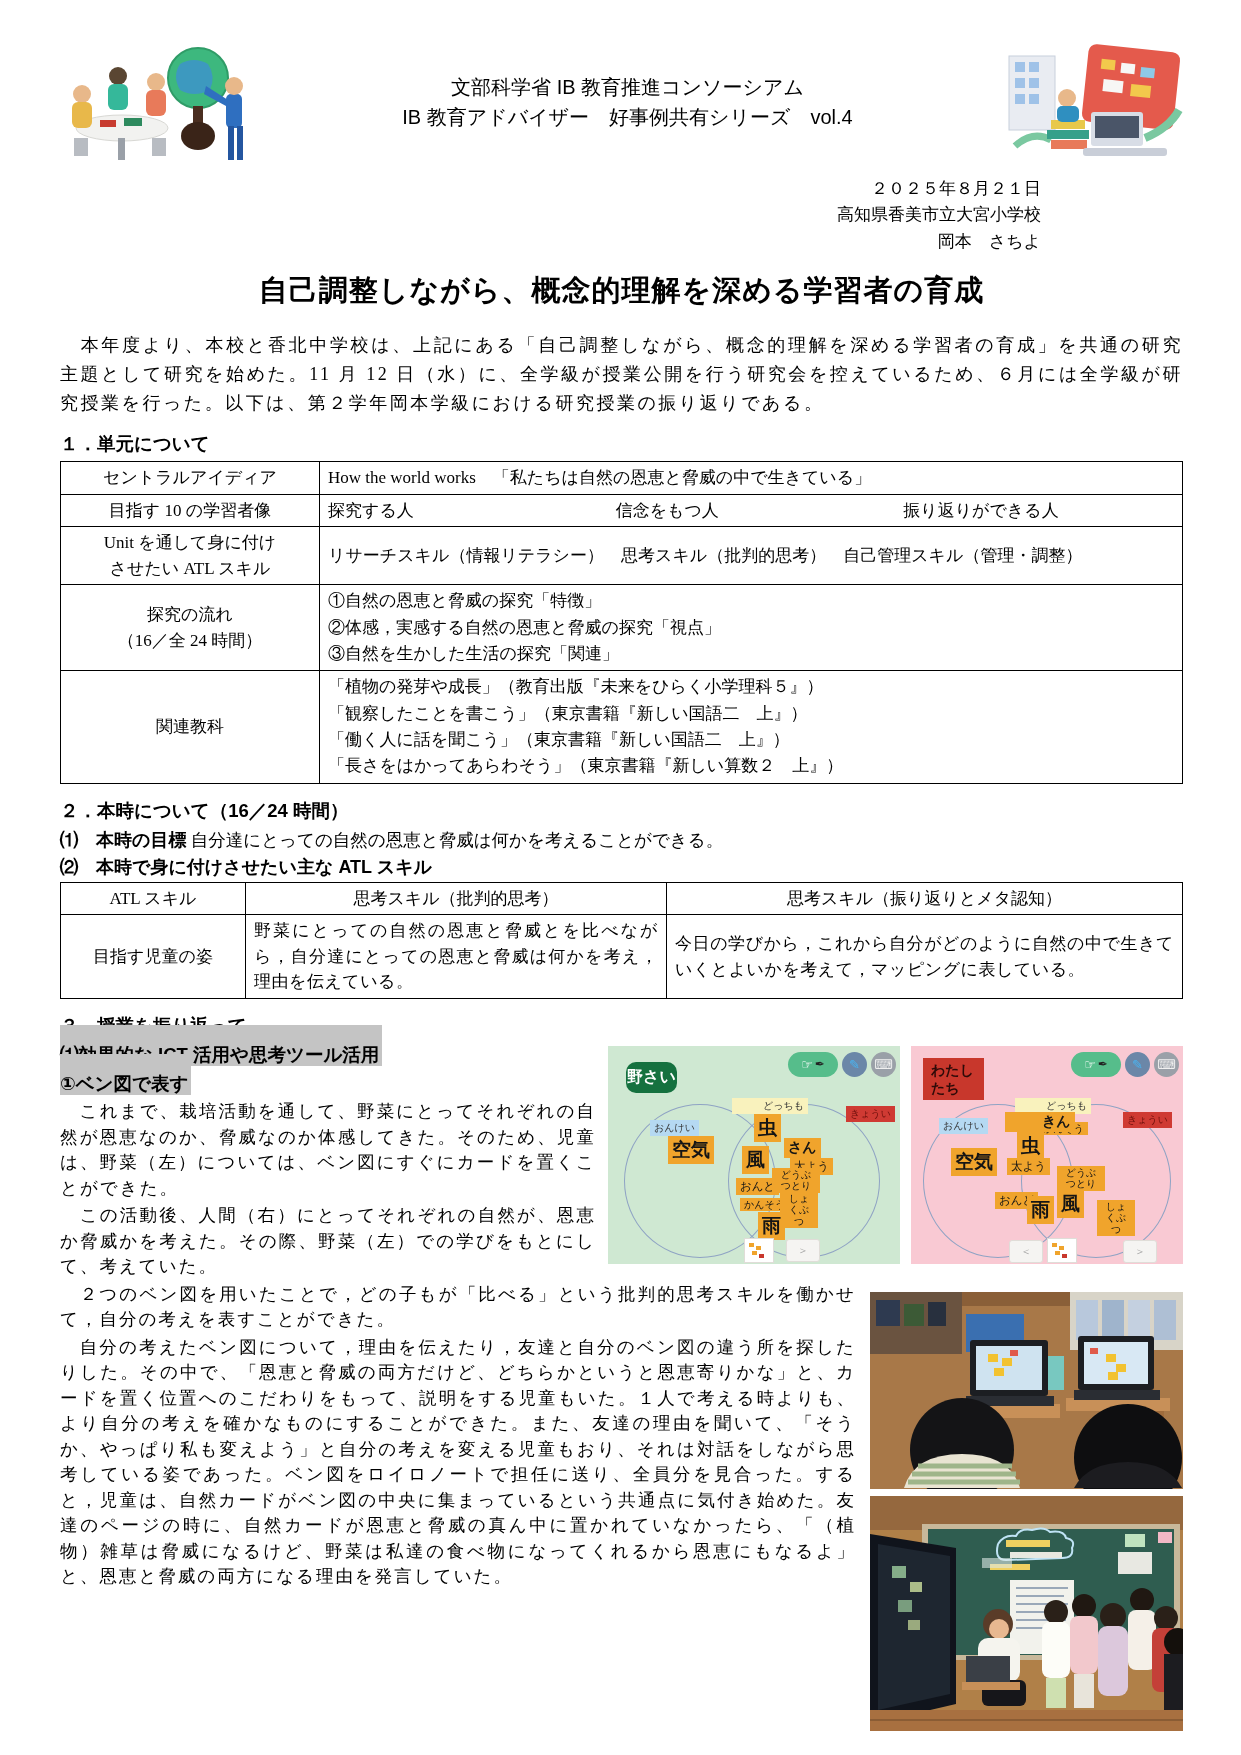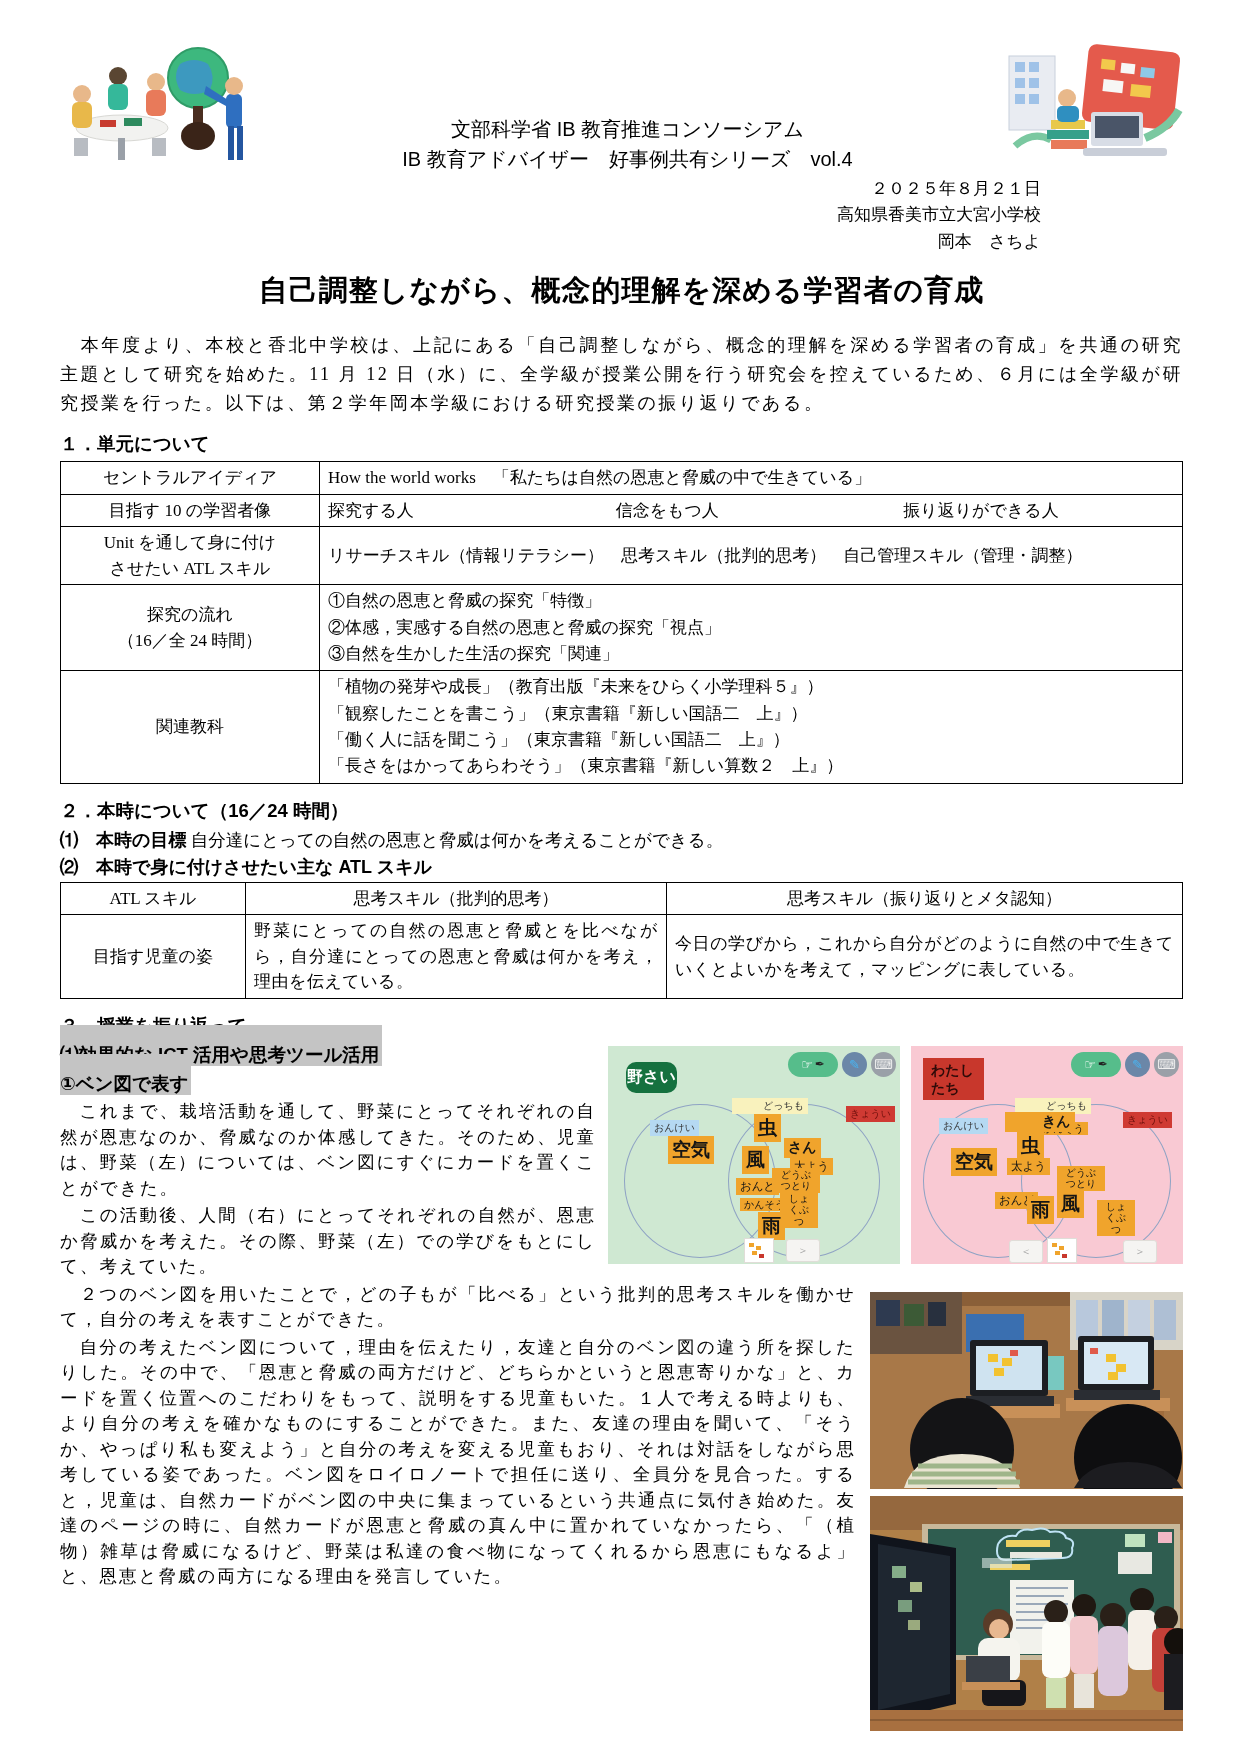--- a/index.html
+++ b/index.html
@@ -3,21 +3,21 @@
 <meta charset="utf-8">
 <style>
   html,body { margin:0; padding:0; background:#777; }
   .page {
     width:1241px; height:1755px; background:#fff; margin:0 auto;
     box-sizing:border-box; padding:42px 58px 40px 60px; position:relative; overflow:hidden;
     font-family:"Liberation Serif","DejaVu Serif",serif; color:#000;
   }
 
   
-  .header { display:flex; align-items:flex-end; }
+  .header { display:flex; align-items:flex-start; }
   .h-illus { flex:0 0 auto; }
   .h-center { flex:1 1 auto; text-align:center; font-size:20px; line-height:1.5;
     padding-top:30px; font-family:"Liberation Sans","DejaVu Sans",sans-serif; }
   .date-block { text-align:right; padding-right:142px; font-size:17px; line-height:1.55;
     font-family:"Liberation Sans","DejaVu Sans",sans-serif; margin-top:2px; }
 
   .main-title { text-align:center; font-size:29px; font-weight:bold; letter-spacing:1px;
     font-family:"Liberation Sans","DejaVu Sans",sans-serif; margin:16px 0 20px 0; }
 
   .intro { font-size:18px; line-height:1.6; letter-spacing:2.5px; text-align:justify; }

